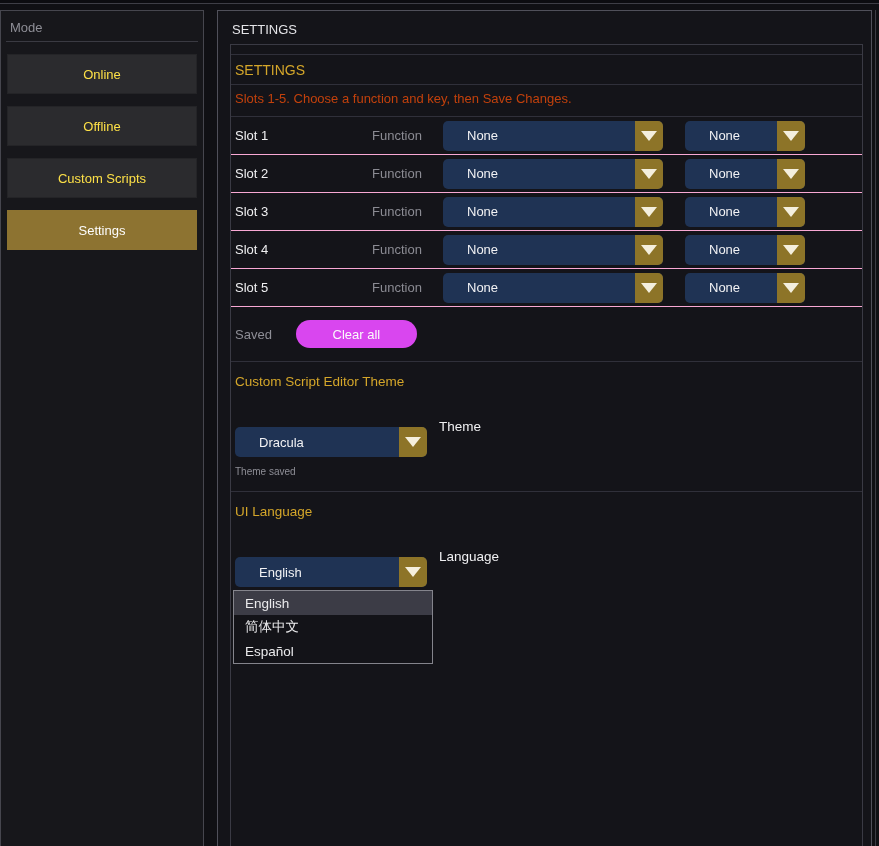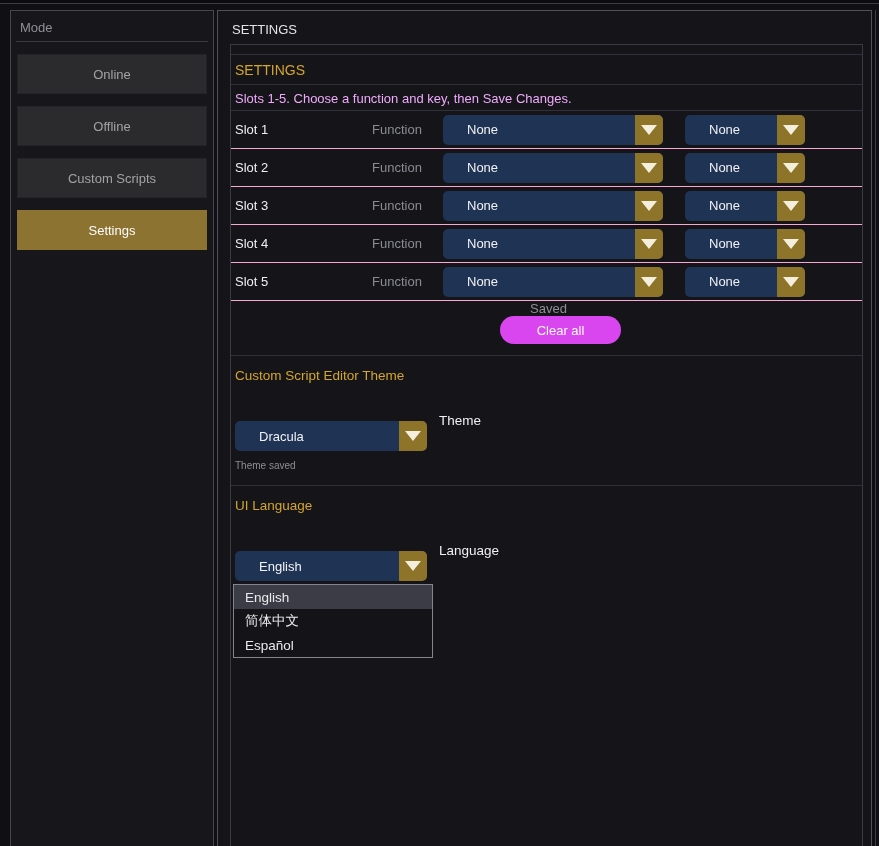--- a/index.html
+++ b/index.html
@@ -2,51 +2,51 @@
 <html><head>
 <meta charset="utf-8">
 <style>
   * { margin:0; padding:0; box-sizing:border-box; }
   html,body { width:879px; height:846px; background:#101014; overflow:hidden; }
   body { font-family:"Liberation Sans","DejaVu Sans",sans-serif; font-size:13px; color:#e8e8ea; position:relative; }
 
   .top-strip { position:absolute; left:0; top:0; width:879px; height:4px; background:#0c0c10; border-bottom:1px solid #3e3e46; }
 
   
-  .sidebar { position:absolute; left:10px; top:10px; width:204px; height:836px;
+  .sidebar { position:absolute; left:0; top:10px; width:204px; height:836px;
     background:#17171b; border:1px solid #46464e; border-bottom:none; padding:0 6px; }
   .mode-label { color:#8e8e96; font-size:13px; padding:9px 4px 6px 4px; border-bottom:1px solid #3a3a42; margin:0 -1px; }
   .side-btn { display:flex; align-items:center; justify-content:center; height:40px; margin:12px 0;
-    background:#2b2b2e; color:#a3a3a3; font-size:13px; cursor:pointer; border:1px solid #242427; }
+    background:#2b2b2e; color:#fde047; font-size:13px; cursor:pointer; border:1px solid #242427; }
   .side-btn.active { background:#8d7331; border-color:#8d7331; color:#fdfdfd; }
 
   
   .main-panel { position:absolute; left:217px; top:10px; width:655px; height:836px;
     background:#141419; border:1px solid #50505a; border-bottom:none; display:flex; flex-direction:column; }
   .main-title { color:#e4e4e8; font-size:13px; padding:11px 14px 7px 14px; }
   .content-panel { margin:0 8px 0 12px; border:1px solid #3a3a44; border-bottom:none; flex:1;
     background:#141419; position:relative; }
   .panel-top-spacer { height:10px; border-bottom:1px solid #30303a; }
   .section-head { color:#d4a62a; font-size:14px; padding:7px 4px 6px 4px; border-bottom:1px solid #30303a; }
-  .desc-row { color:#f0abfc; font-size:13px; padding:6px 4px 4px 4px; border-bottom:1px solid #30303a; }
+  .desc-row { color:#c2410c; font-size:13px; padding:6px 4px 10px 4px; border-bottom:1px solid #30303a; }
 
   .slot-row { display:flex; align-items:center; height:38px; border-bottom:1px solid #f9a8d4; padding-left:4px; }
   .slot-name { flex:0 0 137px; color:#f0f0f2; font-size:13px; }
   .func-label { flex:0 0 71px; color:#8b8b93; font-size:13px; }
 
   .dropdown { height:30px; background:#1f3354; border-radius:5px; display:flex; align-items:center;
     overflow:hidden; cursor:pointer; }
   .dd-value { flex:1; padding-left:24px; color:#f2f2f4; font-size:13px; white-space:nowrap; }
   .dd-cap { width:28px; align-self:stretch; background:#8d7428; display:flex; align-items:center; justify-content:center; }
   .dd-tri { width:0; height:0; border-left:8px solid transparent; border-right:8px solid transparent; border-top:10px solid #f4efdd; }
   .dd-slot1 { width:220px; margin-right:22px; }
   .dd-slot2 { width:120px; }
   .dd-small { width:192px;margin-top:31px; }
 
-  .saved-row { display:flex; align-items:center; height:55px; padding-left:4px; border-bottom:1px solid #30303a;flex-direction:column; }
+  .saved-row { display:flex; align-items:center; height:55px; padding-left:4px; border-bottom:1px solid #30303a; }
   .saved-text { color:#8e8e96; font-size:13px; }
   .clear-btn { margin-left:24px; width:121px; height:28px; border:none; border-radius:14px;
     background:#d946ef; color:#fbfbfb; font-size:13px; font-family:inherit; cursor:pointer; }
 
   .sub-section { padding:8px 4px 0 4px; border-bottom:1px solid #30303a; }
   .sub-head { color:#d4a62a; font-size:13.5px; padding:4px 0 7px 0; }
   .dd-line { display:flex; align-items:center; }
   .dd-side-label { margin-left:12px; color:#f0f0f2; font-size:13.5px; }
   .sub-status { color:#8e8e96; font-size:10px; padding:9px 0 14px 0; }
 

